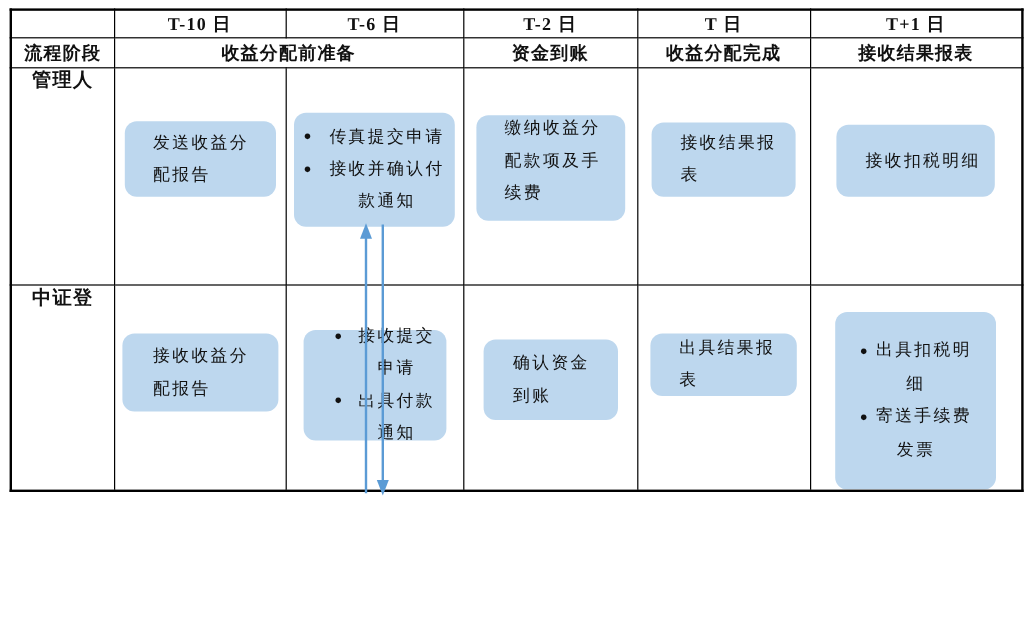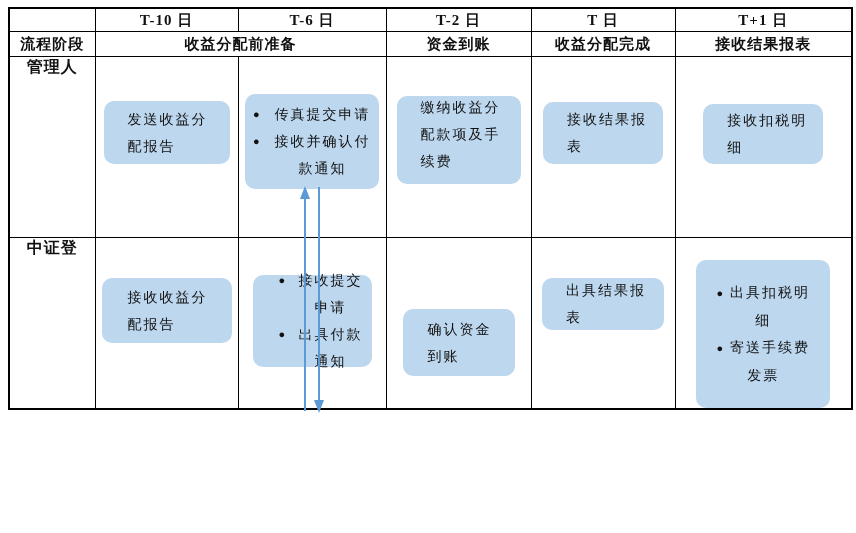--- a/index.html
+++ b/index.html
@@ -69,25 +69,25 @@
     content:"● ";
     position:static;
     font-size:11px;
   }
 
   
   .b-m-t10{width:126px;height:63px;margin:44px auto 0;padding:0 18px 0 24px;}
   .b-m-t6 {width:134px;height:95px;margin:37px auto 0;padding:0 4px 0 8px;}
   .b-m-t2 {width:124px;height:88px;margin:39px auto 0;padding:0 16px 12px 24px;}
   .b-m-t  {width:120px;height:62px;margin:45px auto 0;padding:0 12px 0 24px;align-items:flex-end;}
-  .b-m-t1 {width:120px;height:60px;margin:47px auto 0;padding:0 6px 0 24px;}
+  .b-m-t1 {width:132px;height:60px;margin:47px auto 0;padding:0 6px 0 24px;}
   .b-e-t10{width:130px;height:67px;margin:50px auto 0;padding:0 18px 0 26px;}
   .b-c-t10{width:130px;height:65px;margin:40px auto 0;padding:0 18px 0 26px;}
   .b-c-t6 {width:119px;height:92px;margin:37px auto 0;padding:0 6px 0 26px;}
-  .b-c-t2 {width:112px;height:67px;margin:71px auto 0;padding:0 17px 0 25px;}
+  .b-c-t2 {width:112px;height:67px;margin:45px auto 0;padding:0 17px 0 25px;}
   .b-c-t  {width:122px;height:52px;margin:40px auto 0;padding:0 14px 0 24px;}
   .b-c-t1 {width:134px;height:148px;margin:22px auto 0;padding:0 14px;}
 
   svg.arrows{
     position:absolute;left:0;top:0;
     pointer-events:none;
     color:var(--color-arrow,#5B9BD5);
   }
 </style>
 </head>

